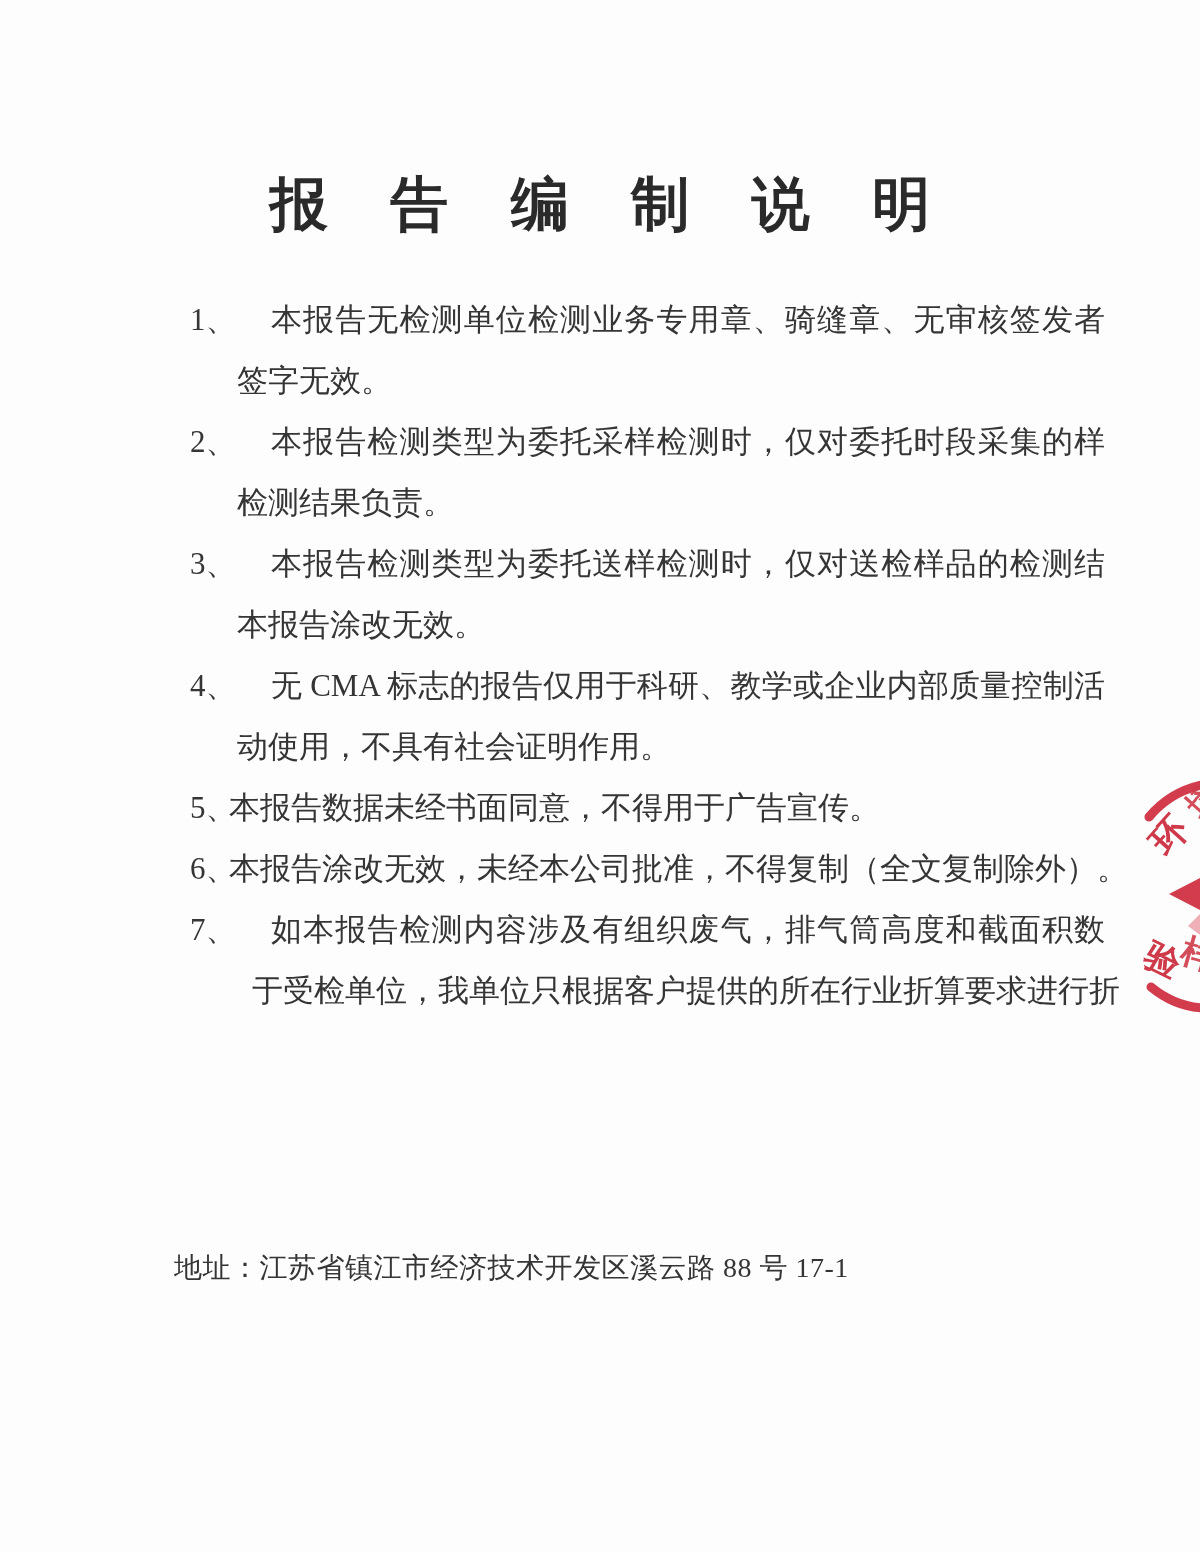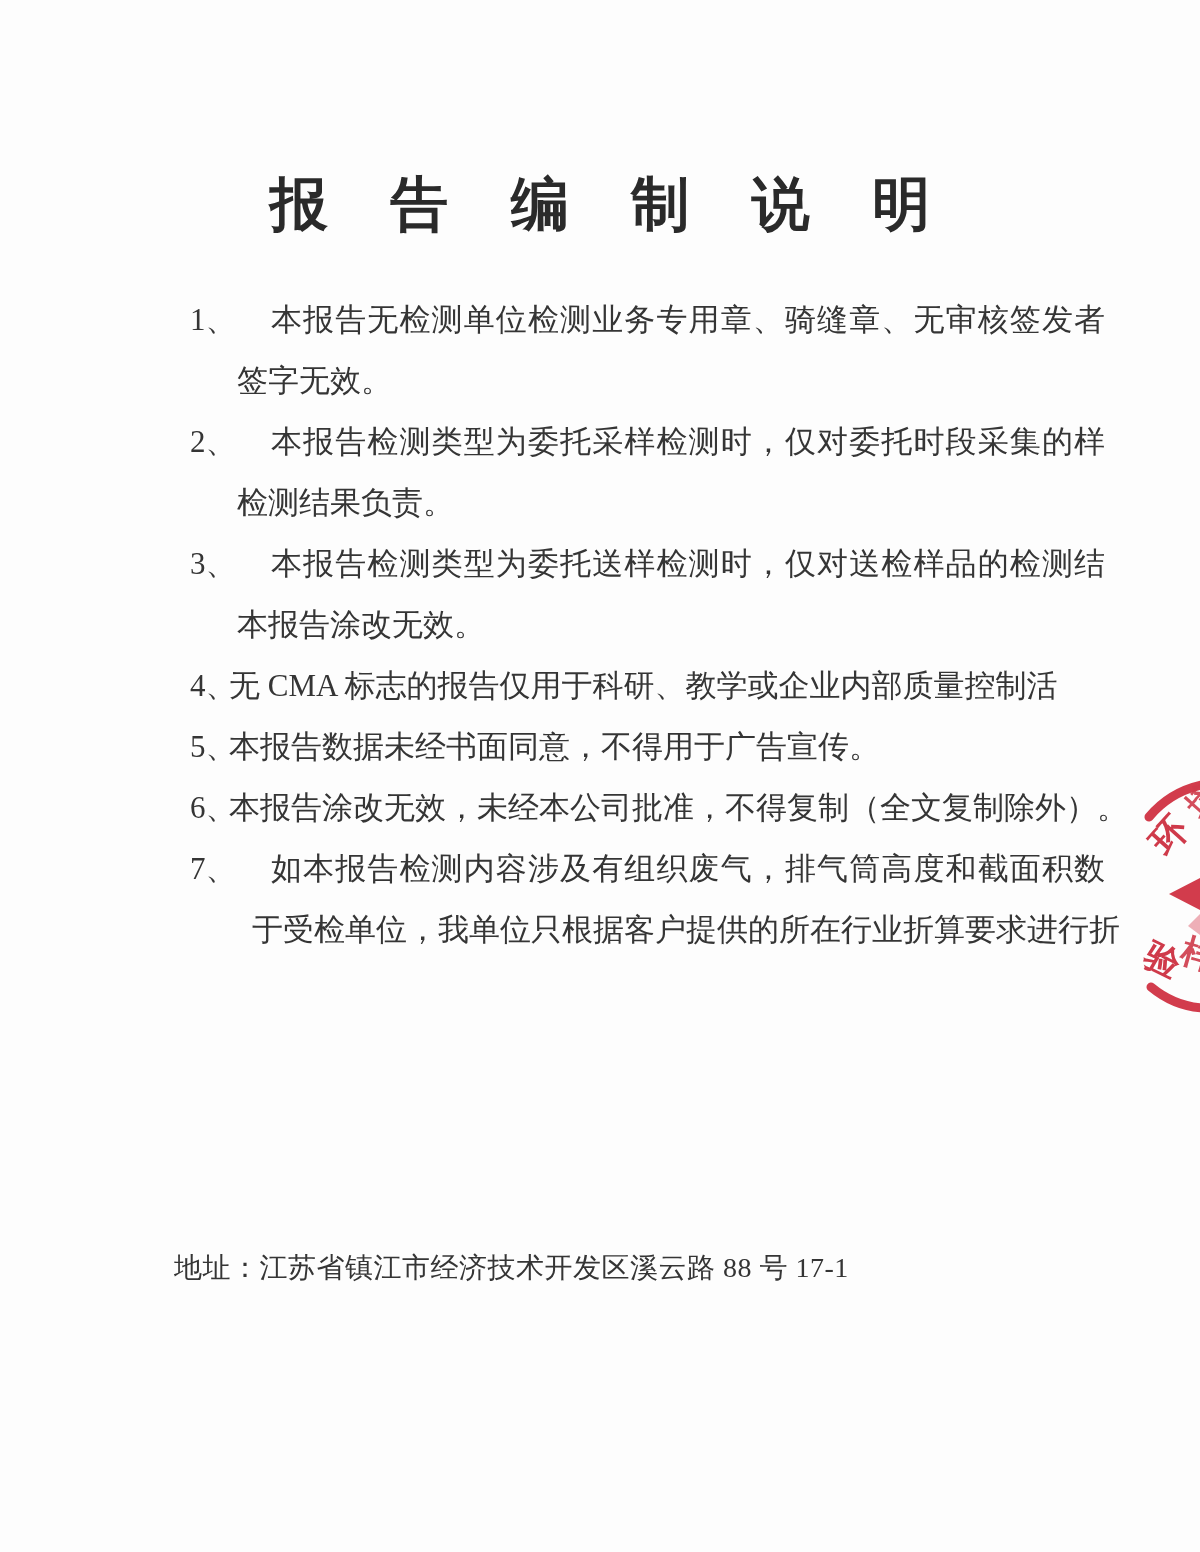--- a/index.html
+++ b/index.html
@@ -99,20 +99,21 @@
         <span class="note-num">3、</span>
         <div class="note-lines">
           <div class="note-line">本报告检测类型为委托送样检测时，仅对送检样品的检测结果负责，</div>
           <div class="note-line">本报告涂改无效。</div>
         </div>
       </div>
       <div class="note n4">
         <span class="note-num">4、</span>
         <div class="note-lines">
           <div class="note-line">无 CMA 标志的报告仅用于科研、教学或企业内部质量控制活</div>
+          <div class="note-line">动使用，不具有社会证明作用。</div>
         </div>
       </div>
       <div class="note n5">
         <span class="note-num">5、</span>
         <div class="note-lines">
           <div class="note-line">本报告数据未经书面同意，不得用于广告宣传。</div>
         </div>
       </div>
       <div class="note n6">
         <span class="note-num">6、</span>

